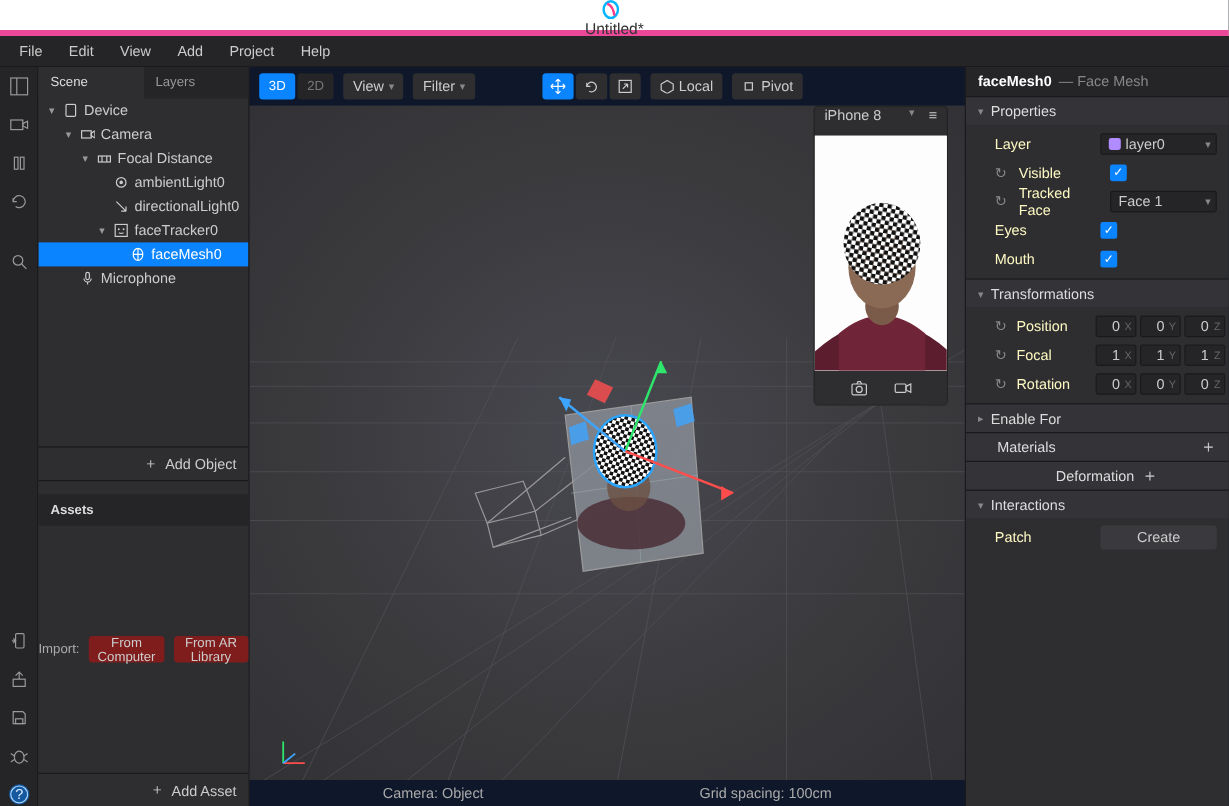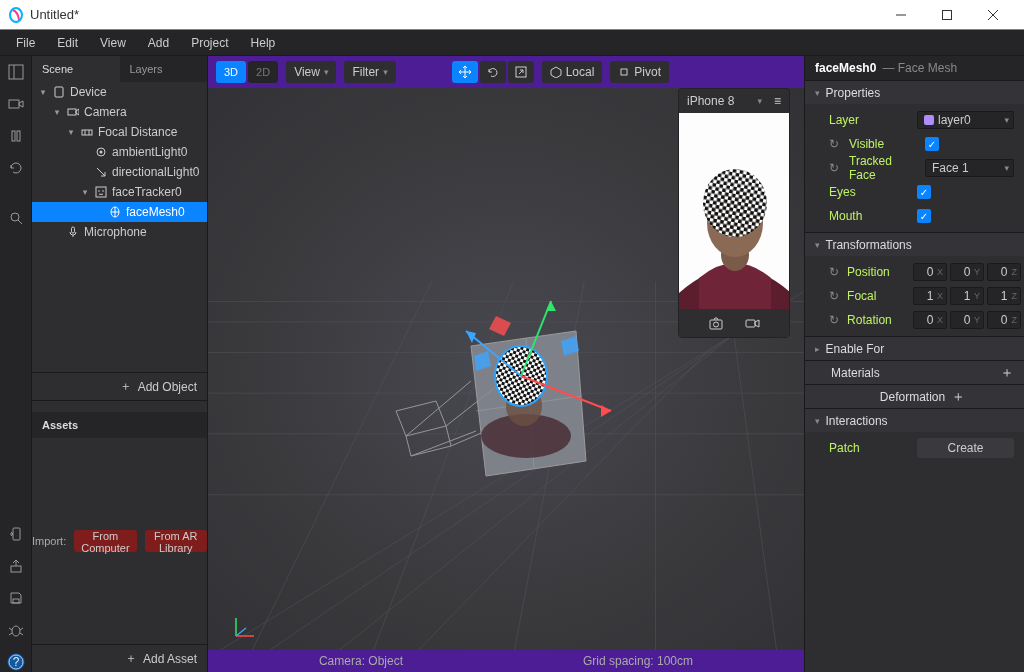--- a/index.html
+++ b/index.html
@@ -1,19 +1,19 @@
 <!DOCTYPE html>
 <html><head>
 <meta charset="utf-8">
 <style>
 * { margin: 0; padding: 0; box-sizing: border-box; font-family: -apple-system, BlinkMacSystemFont, "Segoe UI", Arial, sans-serif; font-size: 12px; user-select: none; }
 body { width: 1024px; height: 672px; background: #2a2a2d; color: #ccc; overflow: hidden; display: flex; flex-direction: column; }
 
 
-.titlebar { height: 30px; background: #fff; display: flex; align-items: center; padding: 0 8px; color: #333; border-bottom: 1px solid #ec4899; }
+.titlebar { height: 30px; background: #fff; display: flex; align-items: center; padding: 0 8px; color: #333; border-bottom: 5px solid #ec4899; flex-direction: column; }
 .titlebar .logo { width: 16px; height: 16px; margin-right: 6px; display:flex; align-items:center; }
 .titlebar .title { flex: 1; font-size: 13px; }
 .titlebar .win-controls { display: flex; gap: 0; }
 .titlebar .win-btn { width: 46px; height: 30px; display: flex; align-items: center; justify-content: center; cursor: pointer; }
 
 
 .menubar { height: 26px; background: #252528; display: flex; align-items: center; padding: 0 6px; gap: 2px; border-bottom: 1px solid #1a1a1c; }
 .menubar .menu-item { padding: 4px 10px; color: #ccc; cursor: pointer; font-size: 12px; }
 
 
@@ -38,57 +38,57 @@
 .tree-label { }
 .add-bar { height:28px; border-top:1px solid #1a1a1c; display:flex; align-items:center; justify-content:flex-end; padding:0 10px; color:#ccc; cursor:pointer; gap:6px; font-size:11px; }
 
 .assets-panel { flex:1; display:flex; flex-direction:column; border-top:1px solid #1a1a1c; background:#2e2e31; }
 .assets-header { height:26px; display:flex; align-items:center; padding:0 10px; background:#252528; font-size:11px; font-weight:600; color:#ddd;margin-top:11px; }
 .assets-body { flex:1; display:flex; flex-direction:row; align-items:center; justify-content:center; gap:8px; }
 .import-label { color:#aaa; font-size:11px; }
 .import-btn { width: 130px; height:22px; background:#7f1d1d; border:none; border-radius:3px; color:#ccc; cursor:pointer; font-size:11px; }
 
 
-.viewport { flex:1; display:flex; flex-direction:column; background:#4c1d95; position:relative; }
+.viewport { flex:1; display:flex; flex-direction:column; background:#0f172a; position:relative; }
 .vp-toolbar { height:32px; display:flex; align-items:center; padding:0 8px; gap:8px; }
 .tb-group { display:flex; gap:2px; }
 .tb-btn { height:22px; padding:0 8px; background:#2e2e31; border-radius:3px; color:#ccc; cursor:pointer; display:flex; align-items:center; gap:4px; font-size:11px; }
 .tb-btn.accent { background:#0a84ff; color:#fff; }
 .tb-btn.icon-only { width:26px; padding:0; justify-content:center; }
 .chev { font-size:9px; color:#888; }
 .vp-canvas { flex:1; position:relative; background: radial-gradient(ellipse at center, #484850 0%, #3a3a3d 60%, #323236 100%); overflow:hidden; }
 
 
 .grid-floor { position:absolute; inset:0; }
 
 .vp-status { height:22px; display:flex; align-items:center; justify-content:center; gap:180px; color:#aaa; font-size:11px; }
 
 
 .device-preview { position:absolute; top:0; right:14px; width:112px; background:#2e2e31; border:1px solid #222; border-radius:4px; display:flex; flex-direction:column; }
-.device-head { height:24px; display:flex; align-items:center; padding:0 8px; gap:6px; font-size:11px; color:#ccc; }
+.device-head { height:24px; display:flex; padding:0 8px; gap:6px; font-size:11px; color:#ccc; }
 .device-head .chev { margin-left:auto; }
 .device-menu { margin-left:6px; cursor:pointer; }
 .device-frame { background:#fff; height:196px; position:relative; overflow:hidden; display:flex; flex-direction:column; }
 .device-actions { height:28px; display:flex; align-items:center; justify-content:center; gap:18px; background:#2e2e31; }
 .device-actions .dact { width:18px; height:18px; color:#ccc; cursor:pointer; display:flex; align-items:center; justify-content:center; }
 
 
 .scene3d { position:absolute; left:50%; top:50%; transform:translate(-50%,-45%); }
 
 
 .axis-gizmo { position:absolute; left:20px; bottom:10px; width:30px; height:30px; }
 
 
 .inspector { width: 220px; background:#2e2e31; border-left:1px solid #1a1a1c; overflow:auto; font-size:11px; }
 .insp-title { height:24px; display:flex; align-items:center; padding:0 10px; color:#ddd; gap:6px; background:#252528; }
 .insp-title .subt { color:#888; }
 .section-header { height:24px; display:flex; align-items:center; padding:0 10px; color:#ddd; background:#333338; border-top:1px solid #1a1a1c; cursor:pointer; gap:6px; }
 .section-body { padding:4px 0; }
 .prop-row { height:24px; display:flex; align-items:center; padding:0 10px 0 24px; gap:8px; }
-.prop-label { flex:0 0 80px; color:#bef264; }
+.prop-label { flex:0 0 80px; color:#fef9c3; }
 .dropdown { flex:1; height:18px; background:#252528; border:1px solid #1a1a1c; border-radius:2px; display:flex; align-items:center; padding:0 6px; color:#ccc; cursor:pointer; position:relative; }
 .dropdown .chev { position:absolute; right:4px; }
 .swatch { width:10px; height:10px; background:#b18cff; border-radius:2px; margin-right:4px; }
 .checkbox { width:14px; height:14px; background:#0a84ff; border-radius:2px; display:flex; align-items:center; justify-content:center; cursor:pointer; color:#fff; font-size:10px; }
 .reset-icon { width:12px; color:#888; cursor:pointer; }
 .vec3 { display:flex; gap:3px; flex:1; }
 .vec-input { width:34px; height:18px; background:#252528; border:1px solid #1a1a1c; border-radius:2px; color:#ccc; text-align:center; display:flex; align-items:center; justify-content:center; position:relative; font-size:10px; }
 .vec-input .ax { position:absolute; right:3px; color:#666; font-size:9px; }
 .btn-create { flex:1; height:20px; background:#3a3a3e; border-radius:3px; display:flex; align-items:center; justify-content:center; color:#ccc; cursor:pointer; }
 .plus { color:#ccc; font-size:14px; cursor:pointer; }

